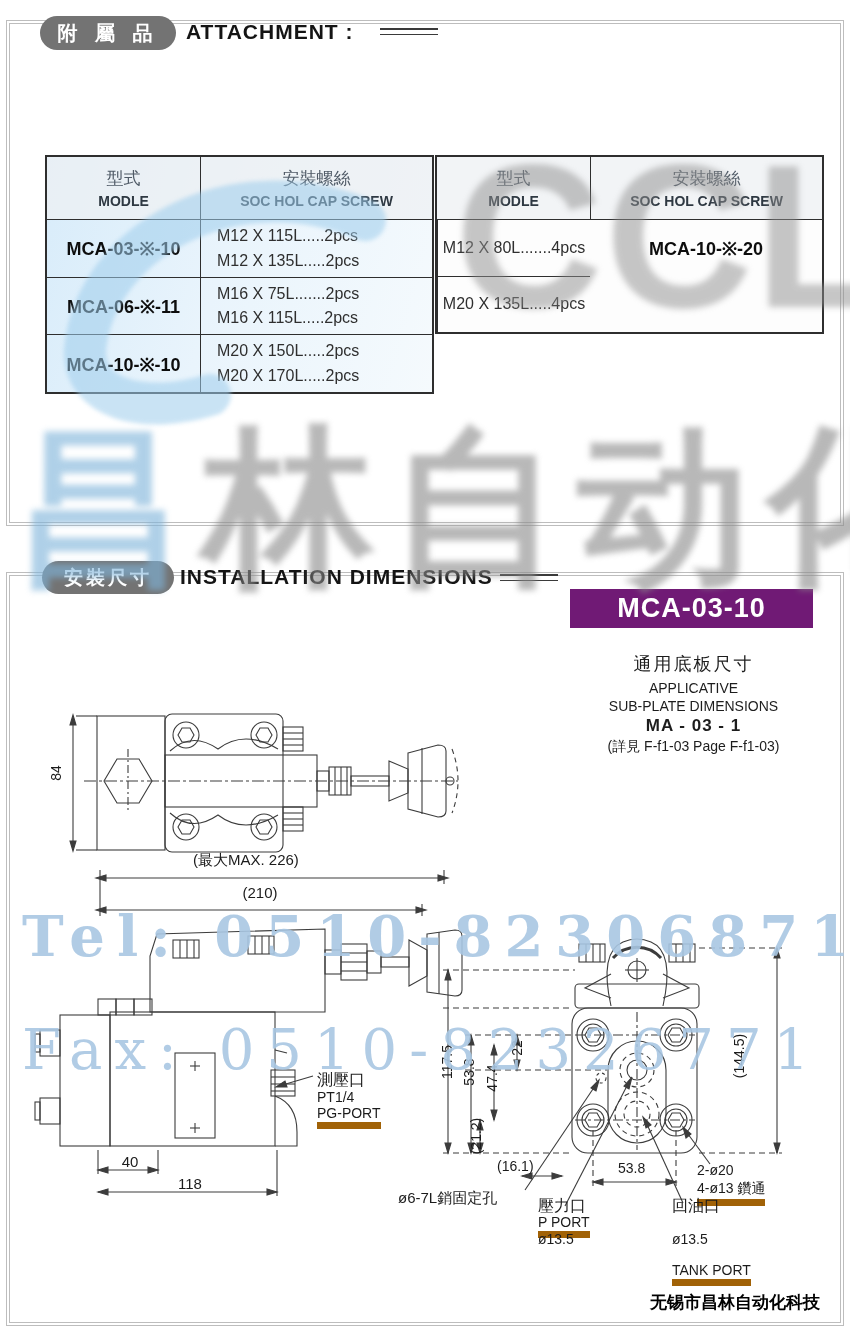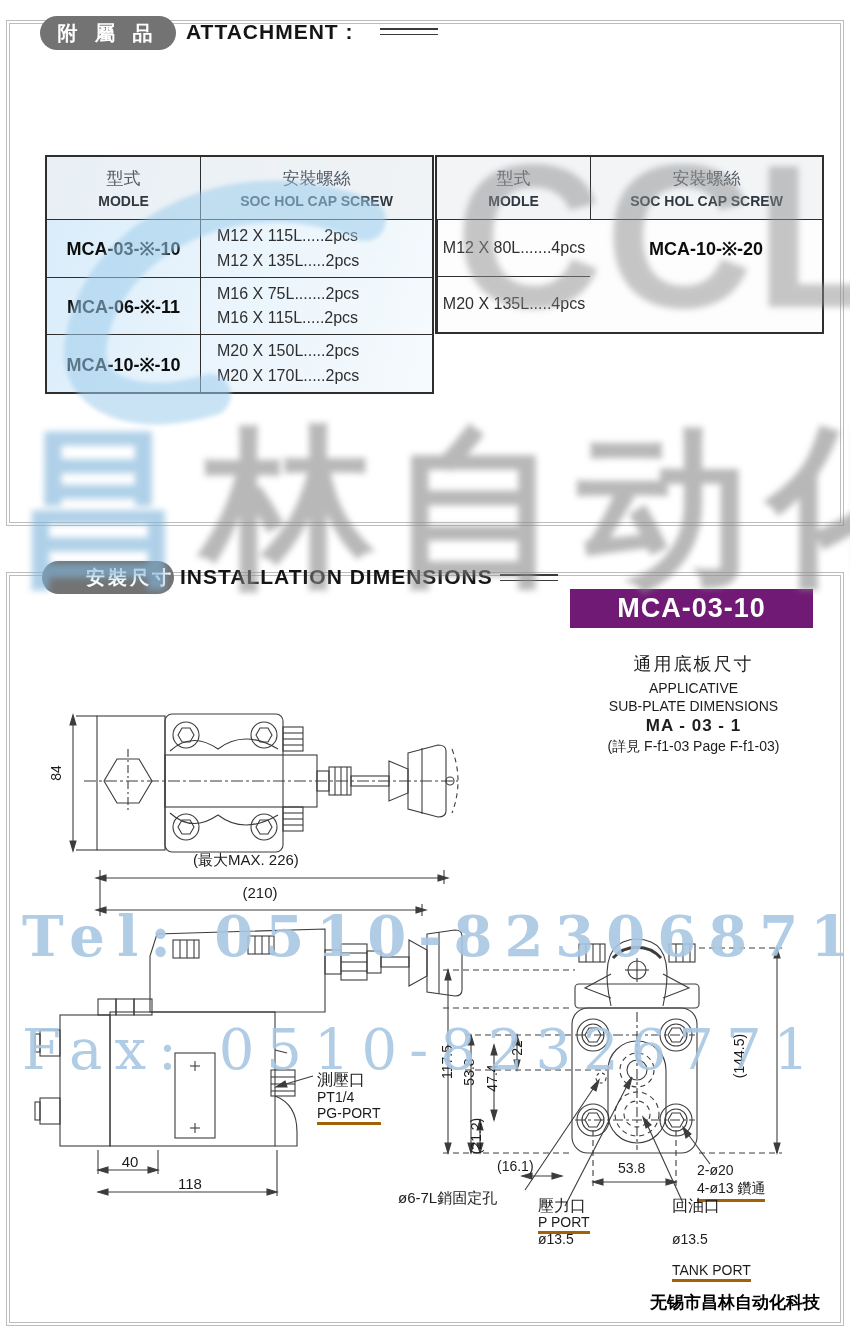--- a/index.html
+++ b/index.html
@@ -4,21 +4,21 @@
 <style>
   html,body{margin:0;padding:0;background:#fff;}
   .page{position:relative;width:850px;height:1333px;background:#fff;overflow:hidden;
         font-family:"Liberation Sans",sans-serif;color:#222;}
   
   .secbox{position:absolute;border:4px double #bdbdbd;background:transparent;}
   
   .pill{position:absolute;background:#737373;border-radius:17px;color:#fff;
         font-weight:bold;display:flex;align-items:center;justify-content:center;}
   .pill1{left:40px;top:16px;width:136px;height:34px;font-size:20px;letter-spacing:6px;}
-  .pill2{left:42px;top:561px;width:132px;height:33px;font-size:19px;letter-spacing:3px;justify-content:flex-end;}
+  .pill2{left:42px;top:561px;width:132px;height:33px;font-size:19px;letter-spacing:3px;}
   .sec-title{position:absolute;font-weight:bold;color:#141414;letter-spacing:1px;font-size:21px;}
   .dline{position:absolute;height:4px;border-top:2px solid #3a3a3a;border-bottom:1px solid #3a3a3a;}
   
   .vtable{position:absolute;border:2px solid #2e2e2e;display:grid;grid-template-columns:153px 1fr;}
   .t1{left:45px;top:155px;width:385px;height:235px;grid-template-rows:62px 1fr 1fr 1fr;
       background:linear-gradient(105deg,#d8ecfa 0%,#e9f4fc 45%,#f5fafd 100%);}
   .t2{left:435px;top:155px;width:385px;height:175px;grid-template-rows:62px 1fr 1fr;background:#fdfdfd;}
   .cell{display:flex;flex-direction:column;align-items:center;justify-content:center;}
   .cell.bl{border-left:1px solid #2e2e2e;}
   .cell.bt{border-top:1px solid #2e2e2e;}
@@ -39,21 +39,21 @@
   .sp2{font-size:14px;margin-top:4px;}
   .sp3{font-size:14px;margin-top:2px;}
   .sp4{font-size:17px;font-weight:bold;margin-top:2px;letter-spacing:1px;}
   .sp5{font-size:14px;margin-top:2px;}
   
   .dim{position:absolute;font-size:15px;color:#1c1c1c;white-space:nowrap;}
   .dim.small{font-size:14px;}
   .dim.zh{font-size:16px;}
   .vdim{position:absolute;font-size:14px;color:#1c1c1c;white-space:nowrap;
         transform:rotate(-90deg);transform-origin:center;}
-  .u{border-bottom:3px solid #a16207;padding-bottom:1px;}
+  .u{border-bottom:7px solid #a16207;padding-bottom:1px;}
   
   .wm{position:absolute;pointer-events:none;}
   .wm-cclair{left:455px;top:118px;font-size:205px;font-weight:bold;color:#8f8f8f;
              opacity:0.5;filter:blur(3px);white-space:nowrap;letter-spacing:2px;}
   .wm-cn{left:14px;top:394px;font-size:172px;font-weight:bold;letter-spacing:16px;
          opacity:0.62;filter:blur(3px);white-space:nowrap;color:#8d8d8d;}
   .wm-cn .blue{color:#7fb4da;}
   .wm-tel{left:22px;top:903px;font-family:"DejaVu Serif",serif;font-size:56px;
           color:#a9c7e3;letter-spacing:12px;white-space:nowrap;opacity:0.9;font-weight:bold;}
   .wm-fax{left:22px;top:1017px;font-family:"DejaVu Serif",serif;font-size:56px;

